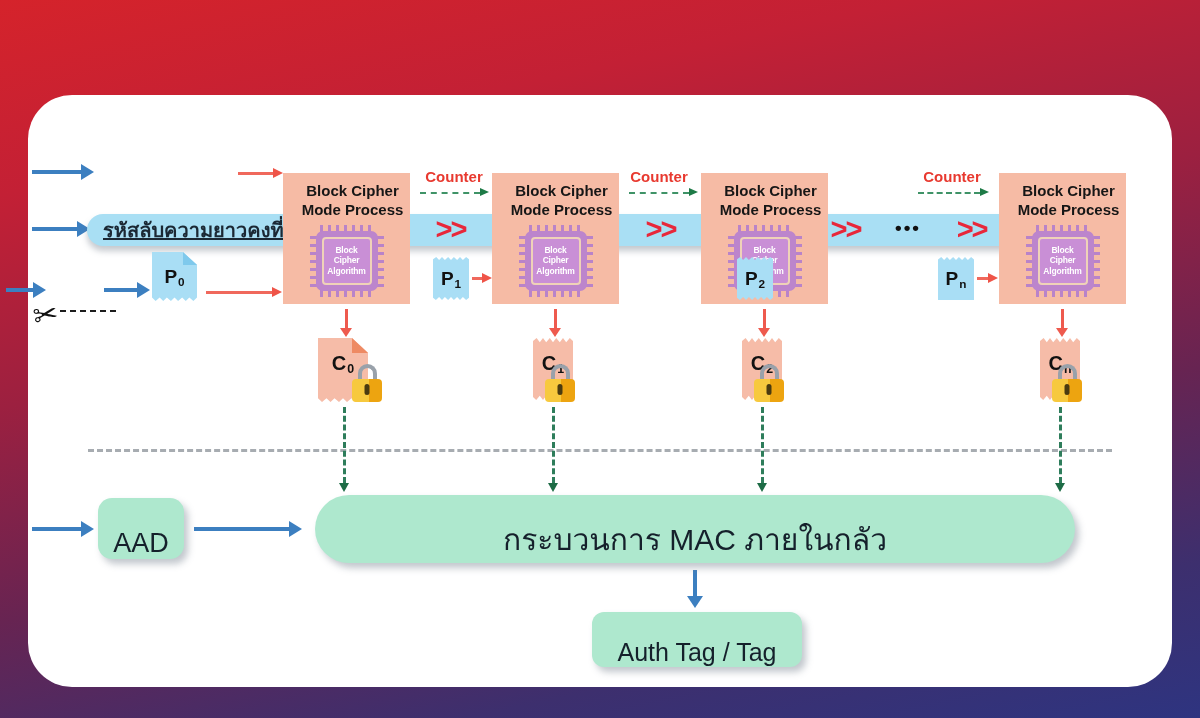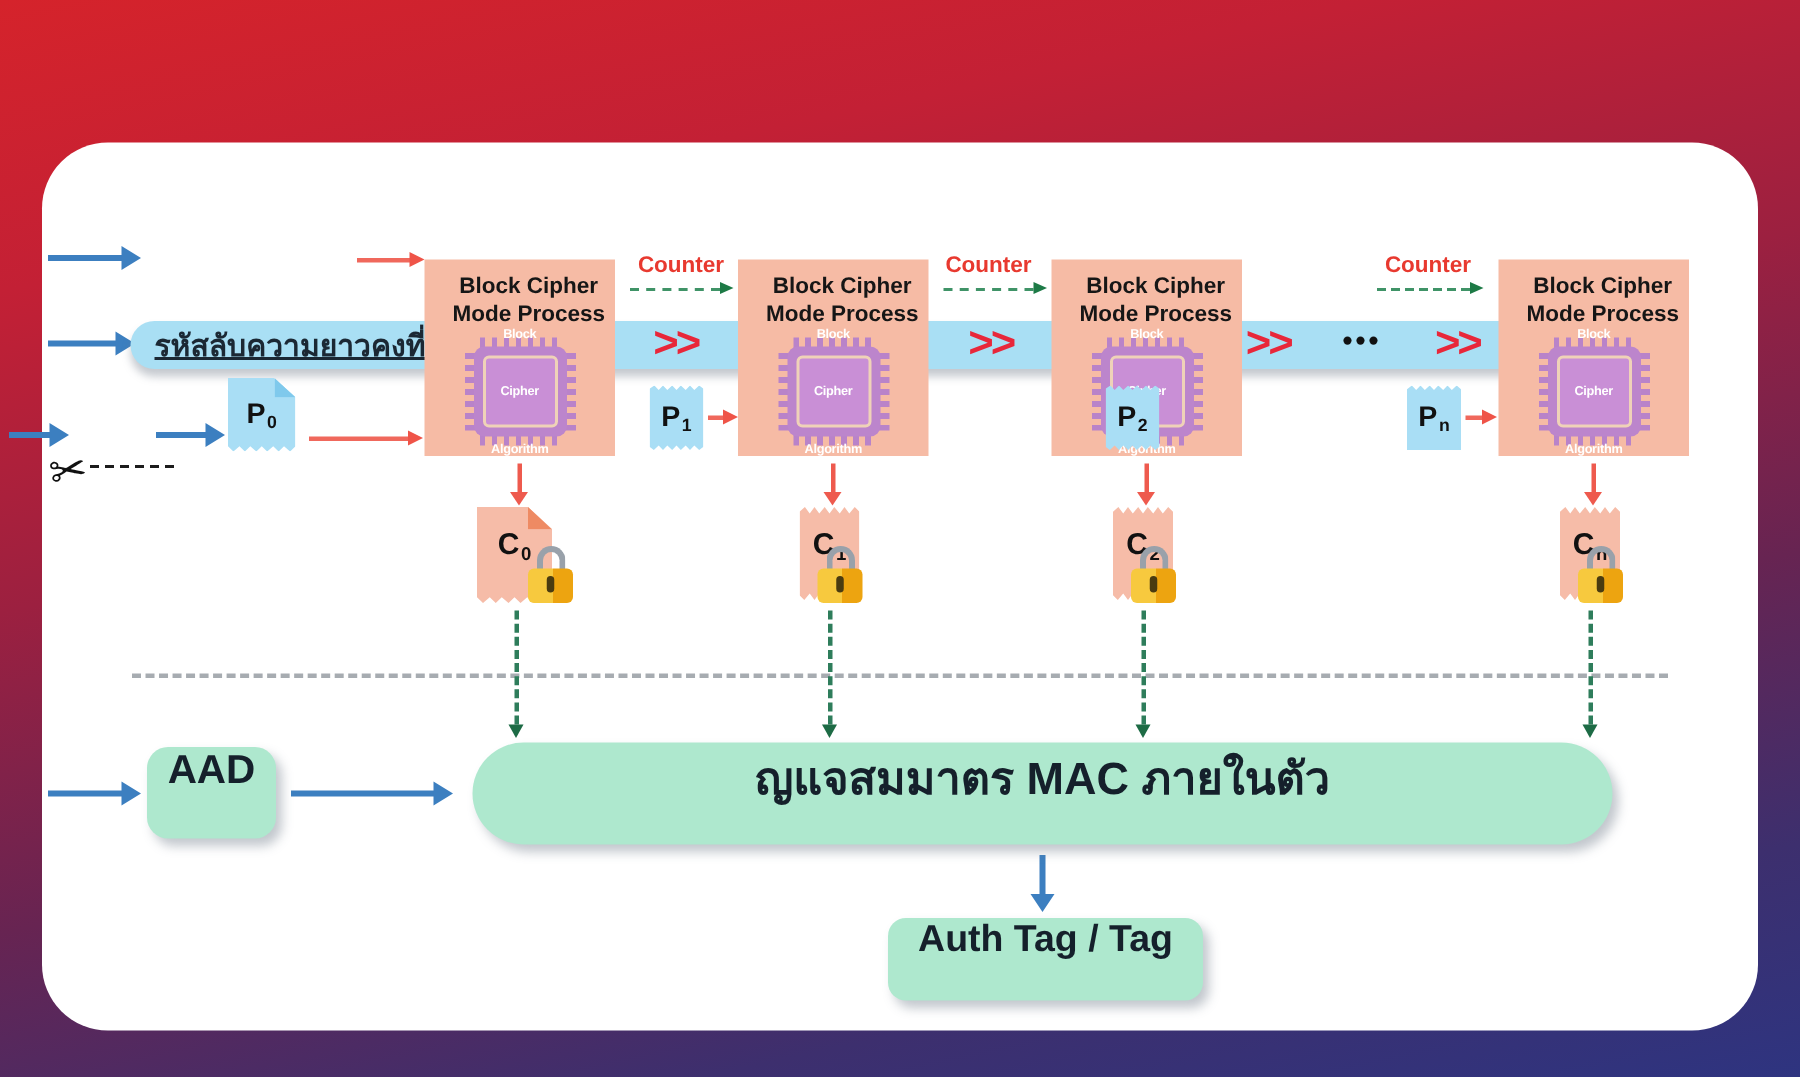--- a/index.html
+++ b/index.html
@@ -50,21 +50,21 @@
   .cipher-box .bc-title{font-size:15px;line-height:1.25;font-weight:700;color:#161616;text-align:center;margin-left:12px;}
   .chip{position:relative;width:74px;height:72px;margin-top:5px;}
   .chip i{position:absolute;display:block;}
   .chip .pt{left:10px;right:10px;top:0;height:7px;background:repeating-linear-gradient(90deg,#b983c9 0 3.5px,transparent 3.5px 8px);}
   .chip .pb{left:10px;right:10px;bottom:0;height:7px;background:repeating-linear-gradient(90deg,#b983c9 0 3.5px,transparent 3.5px 8px);}
   .chip .pl{top:10px;bottom:10px;left:0;width:7px;background:repeating-linear-gradient(0deg,#b983c9 0 3.5px,transparent 3.5px 8px);}
   .chip .pr{top:10px;bottom:10px;right:0;width:7px;background:repeating-linear-gradient(0deg,#b983c9 0 3.5px,transparent 3.5px 8px);}
   .chip-body{position:absolute;inset:6px;background:#bc85cc;border-radius:7px;}
   .chip-inner{position:absolute;inset:6px;background:#c98fd6;border:2px solid #efd2b8;border-radius:4px;
     display:flex;flex-direction:column;align-items:center;justify-content:center;
-    color:#ffffff;font-size:8.5px;font-weight:700;line-height:1.2;letter-spacing:-.2px;gap:28px;}
+    color:#ffffff;font-size:8.5px;font-weight:700;line-height:1.2;letter-spacing:-.2px;}
 
   .counter{position:absolute;top:168px;width:90px;text-align:center;color:#e8392f;font-size:15px;font-weight:700;z-index:2;}
 
   .chev{position:absolute;top:212px;height:34px;display:flex;align-items:center;justify-content:center;z-index:2;
     color:#e8273a;font-size:29px;font-weight:700;font-style:italic;letter-spacing:-2px;}
   .chev-group{position:absolute;left:830px;top:212px;width:156px;height:34px;display:flex;align-items:center;justify-content:space-between;z-index:2;}
   .chev-group .sym{color:#e8273a;font-size:29px;font-weight:700;font-style:italic;letter-spacing:-2px;}
   .chev-group .dots{color:#111111;font-size:19px;font-weight:700;letter-spacing:2px;padding-bottom:2px;}
 
   
@@ -99,22 +99,22 @@
   .c-doc .pc-label,.c-receipt .pc-label{font-size:20px;align-items:flex-start;padding-top:14px;}
 
   .lock{position:absolute;width:30px;height:38px;z-index:3;}
   .lock .shackle{width:19px;height:17px;margin:0 auto;border:4.5px solid #99a1aa;border-bottom:none;
     border-radius:10px 10px 0 0;box-sizing:border-box;}
   .lock .lk-body{width:30px;height:23px;margin-top:-2px;background:linear-gradient(90deg,#f7c93e 0 55%,#eda410 55%);
     border-radius:4px;position:relative;}
   .lock .lk-body:after{content:"";position:absolute;left:50%;top:5px;transform:translateX(-50%);
     width:5px;height:11px;background:#4a3b10;border-radius:3px;}
 
-  .mint{background:#aee8ce;box-shadow:4px 5px 7px rgba(120,130,145,.45);display:flex;align-items:flex-start;justify-content:center;
-    color:#15202b;font-weight:700;z-index:2;position:absolute;}
+  .mint{background:#aee8ce;box-shadow:4px 5px 7px rgba(120,130,145,.45);display:flex;align-items:flex-end;justify-content:center;
+    color:#15202b;font-weight:400;z-index:2;position:absolute;}
   .aad-box{left:98px;top:498px;width:86px;height:61px;border-radius:14px;font-size:27px;}
   .mac-box{left:315px;top:495px;width:760px;height:68px;border-radius:34px;font-size:30px;}
   .tag-box{left:592px;top:612px;width:210px;height:55px;border-radius:12px;font-size:25px;}
 </style>
 </head>
 <body>
 
 <div id="canvas">
 
 
@@ -361,21 +361,21 @@
   <div class="dash-line-v" style="left:1059px;top:407px;height:76px;"></div>
 
   <div class="mint aad-box">
       <span>AAD</span>
     </div>
   <div class="arrow-r blue" style="left:194px;top:521px;width:108px;">
       <i class="shaft"></i>
       <i class="head"></i>
     </div>
   <div class="mint mac-box">
-      <span>ญแจสมมาตร MAC ภายในตัว</span>
+      <span>กระบวนการ MAC ภายในกลัว</span>
     </div>
   <div class="arrow-d blue" style="left:687px;top:570px;height:38px;">
       <i class="shaft"></i>
       <i class="head"></i>
     </div>
   <div class="mint tag-box">
       <span>Auth Tag / Tag</span>
     </div>
 
 </div>

